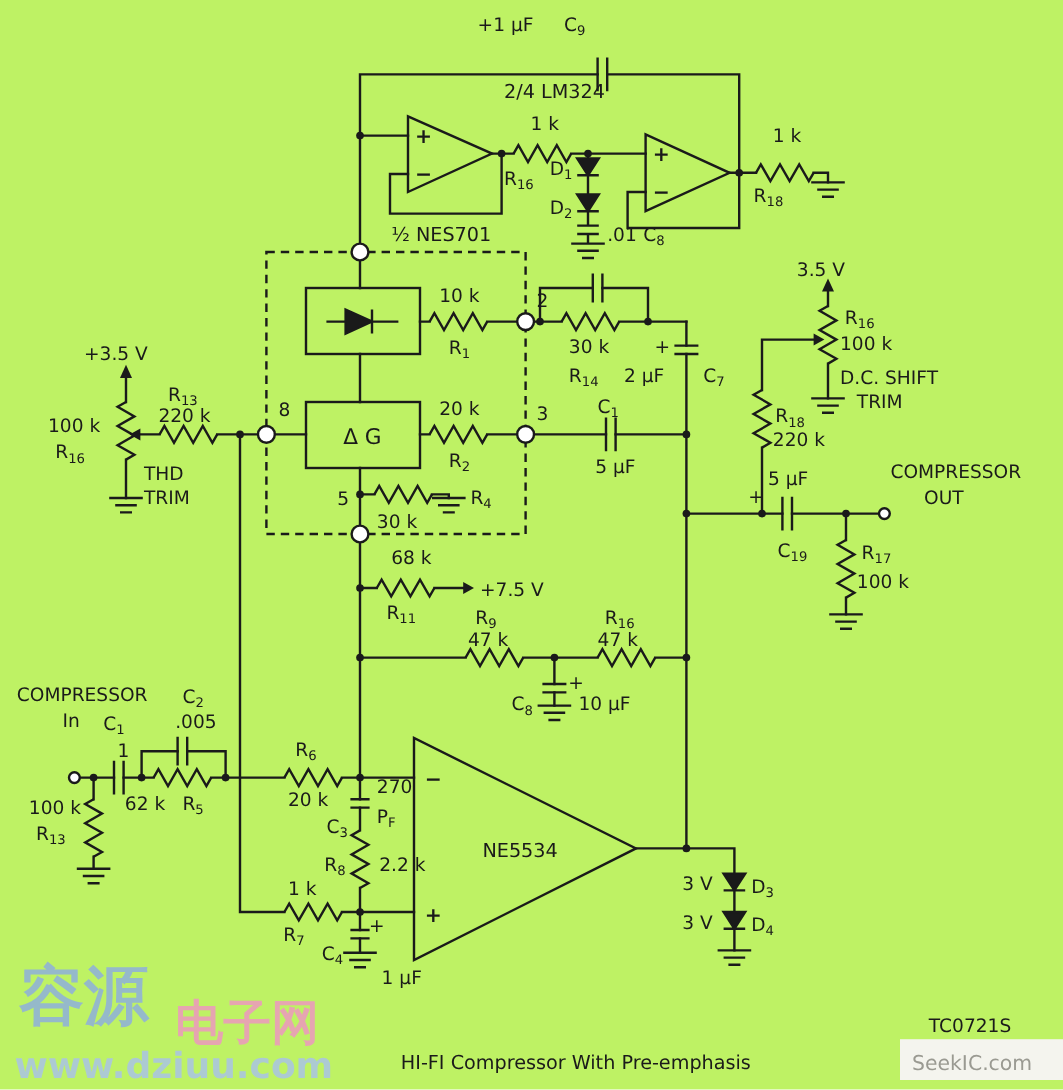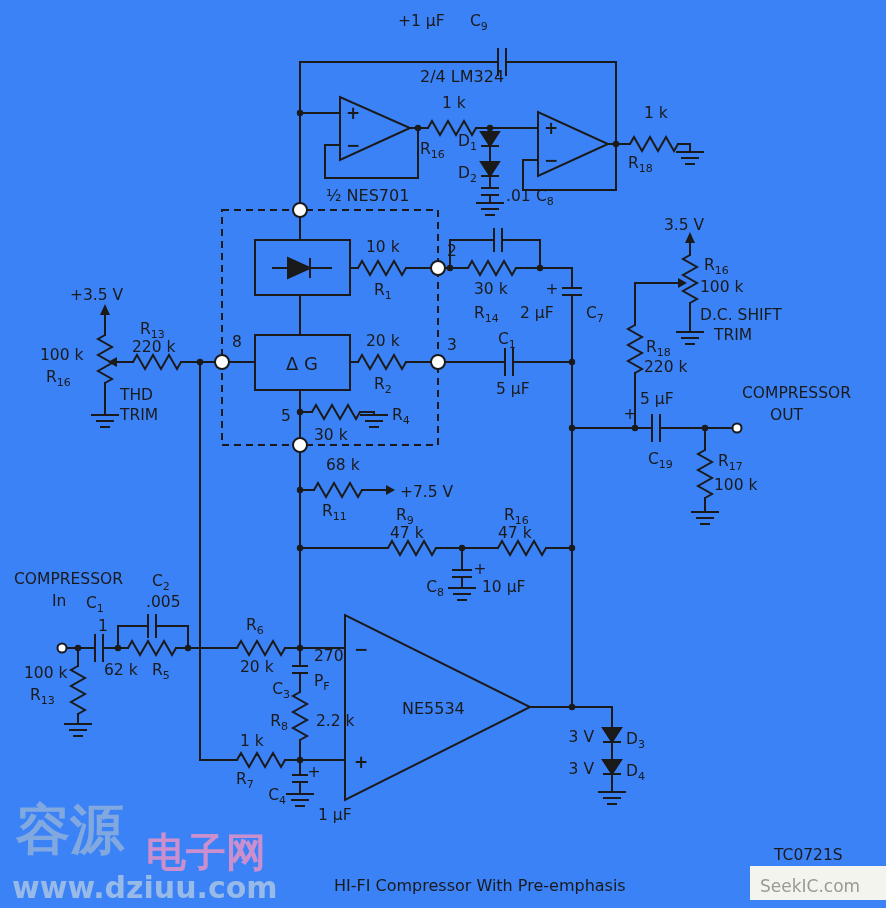--- a/index.html
+++ b/index.html
@@ -1,16 +1,16 @@
 <!DOCTYPE html>
 <html><head>
 <meta charset="utf-8">
 <style>
   html,body{margin:0;padding:0;background:#ffffff;}
-  .page{width:886px;height:908px;position:relative;background:#3b82f6;overflow:hidden;}
+  .page{width:886px;height:908px;position:relative;background:#bef264;overflow:hidden;}
   svg{display:block;}
   svg text{font-family:"DejaVu Sans","Liberation Sans",sans-serif;font-size:15.5px;fill:#1a1a1a;}
   .wire{stroke:#1a1a1a;stroke-width:2;fill:none;stroke-linecap:square;}
   .comp{stroke:#1a1a1a;stroke-width:2;fill:none;stroke-linejoin:miter;}
   .filled{stroke:#1a1a1a;stroke-width:2;fill:#1a1a1a;}
   .dashedbox{stroke:#1a1a1a;stroke-width:2;fill:none;stroke-dasharray:7 5;}
   .pin{stroke:#1a1a1a;stroke-width:2;fill:#ffffff;}
   .dot{fill:#1a1a1a;stroke:none;}
   .sign{font-size:17px;font-weight:bold;}
   .dg{font-size:18px;}

